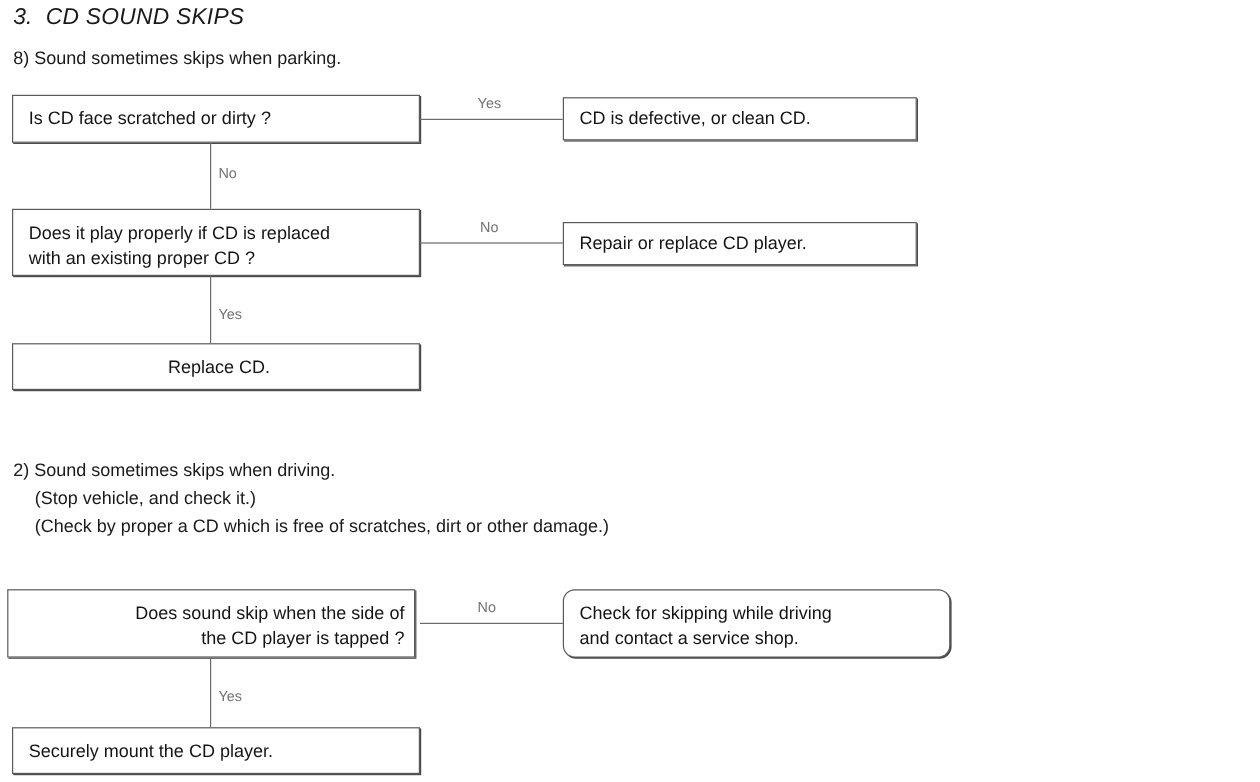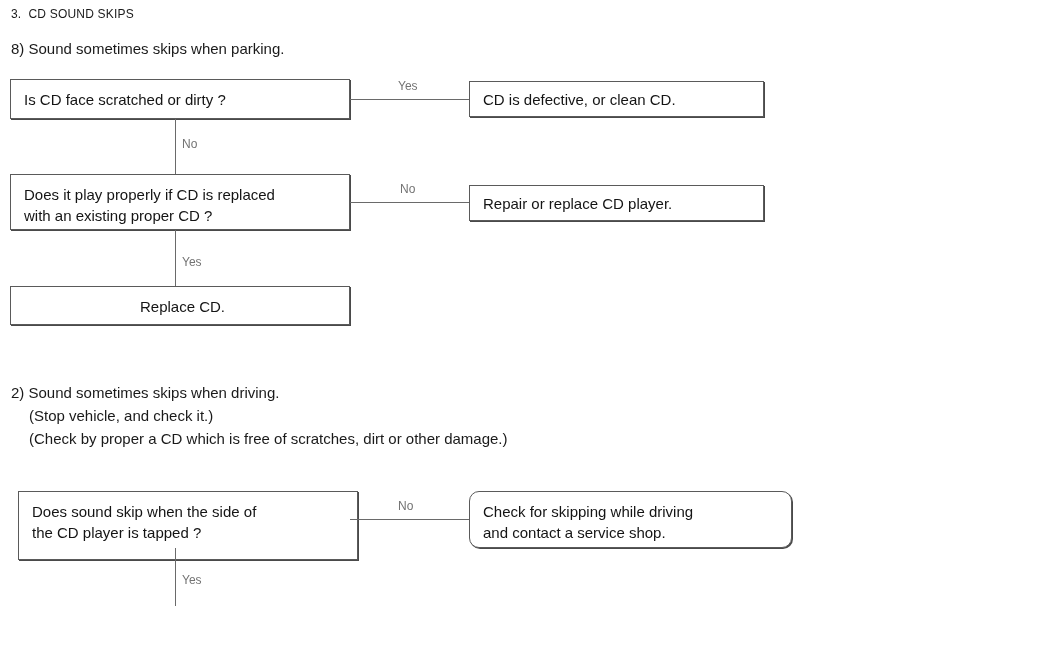--- a/index.html
+++ b/index.html
@@ -23,22 +23,23 @@
     height: 652px;
   }
   .txt {
     position: absolute;
     font-size: 15px;
     line-height: 19px;
     color: #1a1a1a;
     white-space: pre;
   }
   .heading {
-    font-size: 12px;
+    font-size: 19px;
     letter-spacing: 0.2px;
+    font-style: italic;
   }
   .subheading {
     font-size: 15px;
   }
   
   .box {
     position: absolute;
     box-sizing: border-box;
     background: #ffffff;
     border: 1px solid #5a5a5a;
@@ -119,30 +120,33 @@
   <div class="edge-label" style="left:182px; top:254px;">Yes</div>
 
   <div class="box single" style="left:10px; top:286px; width:340px; height:39px;text-align:center;">
     <div class="box-label">Replace CD.</div>
   </div>
 
   <div class="txt subheading" style="left:11px; top:383px;">2) Sound sometimes skips when driving.</div>
   <div class="txt subheading" style="left:29px; top:406px;">(Stop vehicle, and check it.)</div>
   <div class="txt subheading" style="left:29px; top:429px;">(Check by proper a CD which is free of scratches, dirt or other damage.)</div>
 
-  <div class="box double" style="left:18px; top:491px; width:340px; height:69px;">
+  <div class="box double" style="left:6px; top:491px; width:340px; height:57px;text-align:right;">
     <div class="box-label">Does sound skip when the side of
 the CD player is tapped ?</div>
   </div>
 
   <div class="hline" style="left:350px; top:519px; width:119px;"></div>
   <div class="edge-label" style="left:398px; top:498px;">No</div>
 
   <div class="box double" style="left:469px; top:491px; width:323px; height:57px;border-radius:10px;">
     <div class="box-label">Check for skipping while driving
 and contact a service shop.</div>
   </div>
 
   <div class="vline" style="left:175px; top:548px; height:58px;"></div>
   <div class="edge-label" style="left:182px; top:572px;">Yes</div>
 
+  <div class="box single" style="left:10px; top:606px; width:340px; height:39px;">
+    <div class="box-label">Securely mount the CD player.</div>
+  </div>
 
 </div>
 
 </body></html>

